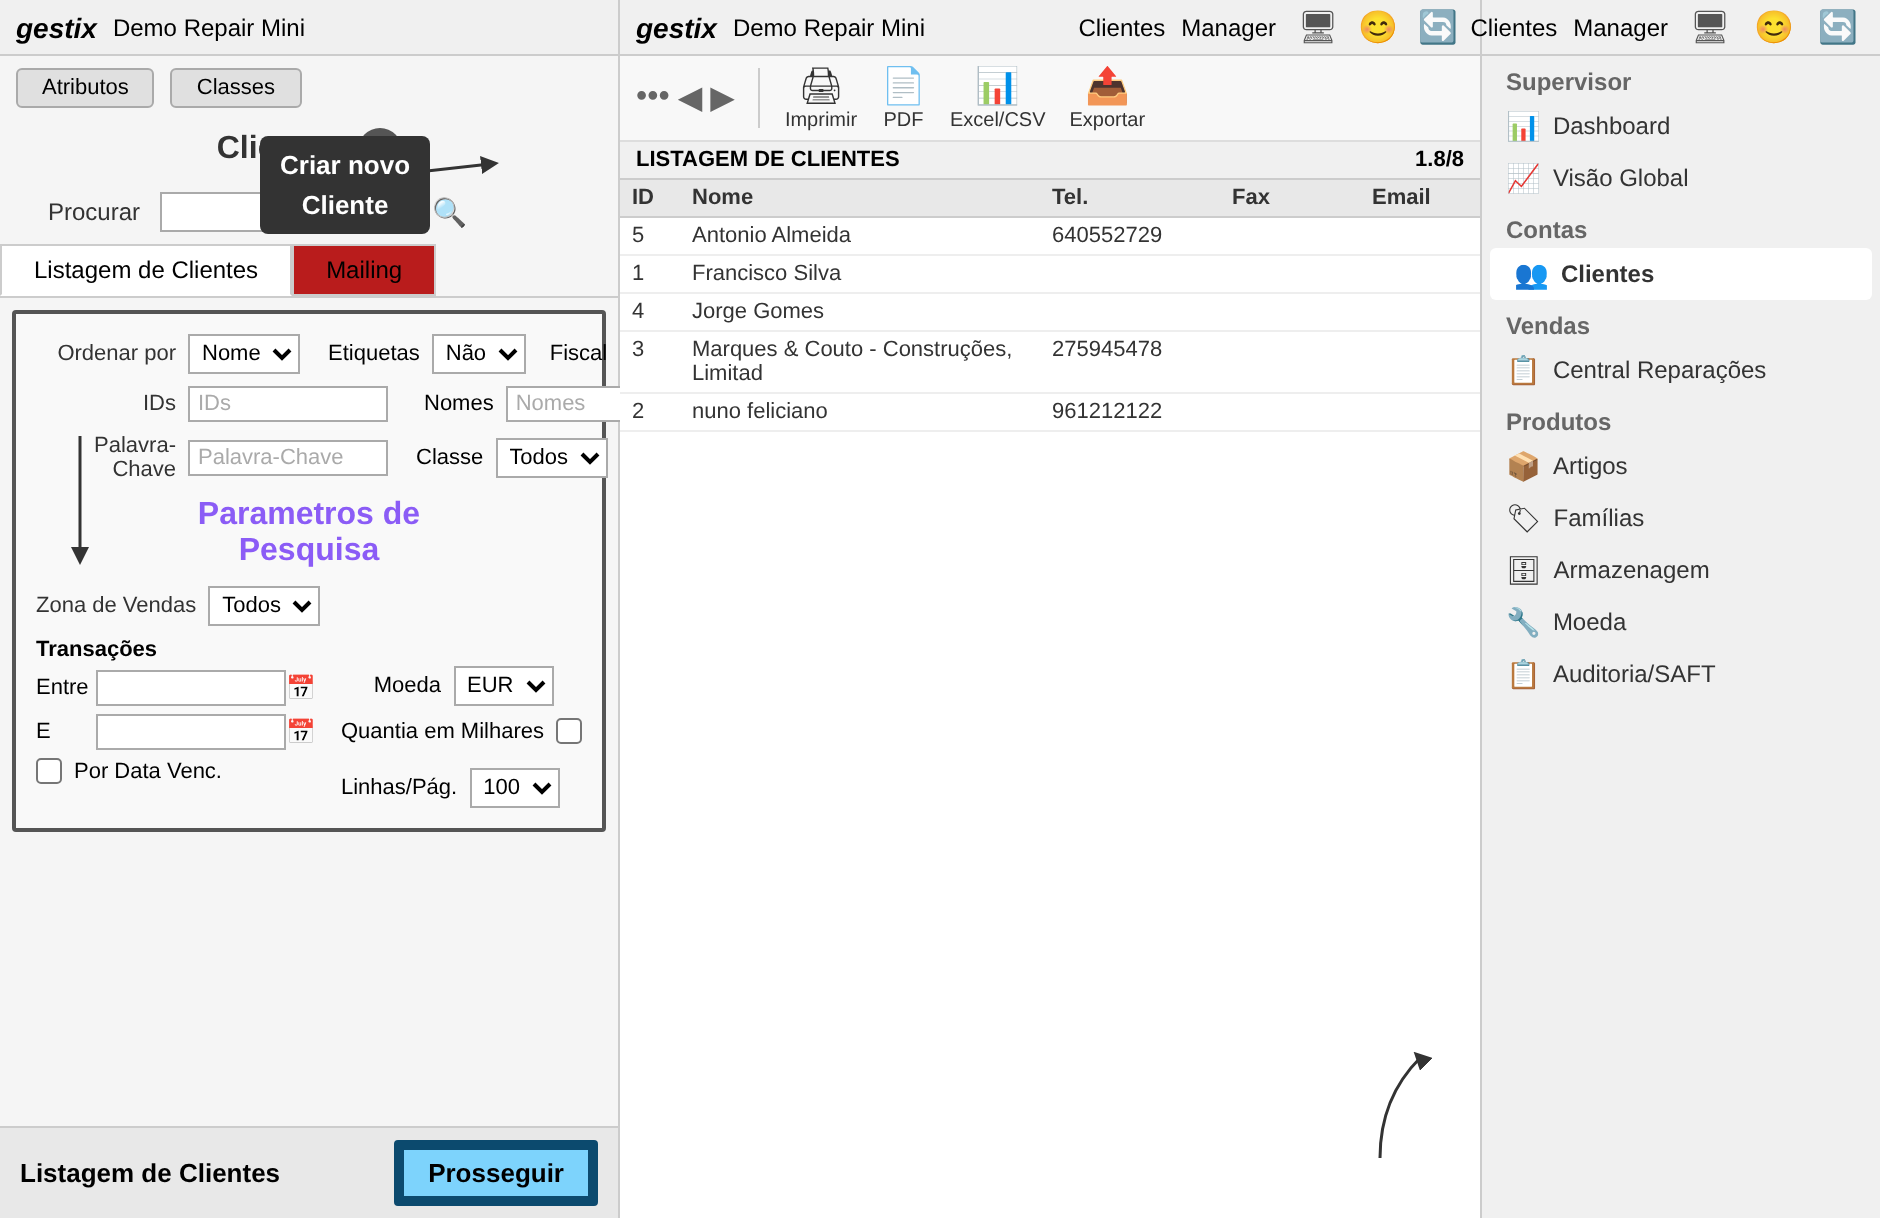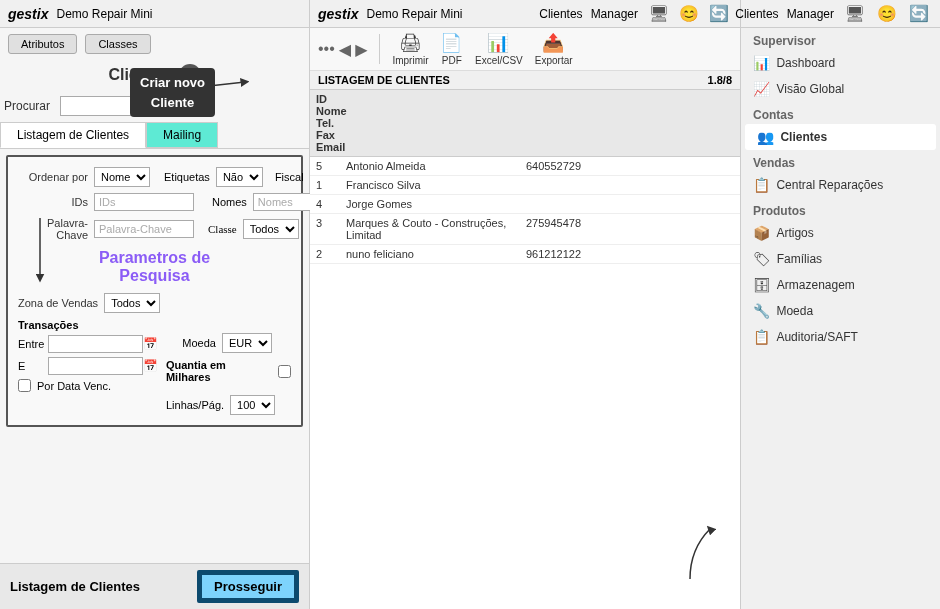--- a/index.html
+++ b/index.html
@@ -6,32 +6,32 @@
     body { font-family: Arial, sans-serif; font-size: 12px; background: #e8e8e8; width: 940px; height: 609px; overflow: hidden; position: relative; }
     .logo { color: #000000; font-weight: bold; font-size: 14px; font-style: italic; }
 
     
     .left-panel { position: absolute; top: 0; left: 0; width: 310px; height: 609px; background: #f5f5f5; border-right: 1px solid #ccc; }
     .left-top-bar { display: flex; align-items: center; height: 28px; background: #f0f0f0; border-bottom: 1px solid #ccc; padding: 0 8px; gap: 8px; }
 
     .tab-bar { display: flex; gap: 8px; padding: 6px 8px; }
     .tab-btn { padding: 3px 12px; border: 1px solid #aaa; background: #e0e0e0; border-radius: 3px; cursor: pointer; font-size: 11px; }
 
-    .search-row { display: flex; align-items: center; padding: 6px 4px; gap: 6px; }
+    .search-row { display: flex; align-items: center; padding: 6px 24px; gap: 6px; }
     .search-label { font-size: 12px; color: #333; min-width: 50px; }
     .search-input { border: 1px solid #aaa; padding: 2px 4px; width: 130px; font-size: 12px; }
     .search-icon-btn { background: none; border: none; cursor: pointer; font-size: 14px; }
 
     .clientes-header { display: flex; align-items: center; justify-content: center; padding: 4px 10px; gap: 8px; position: relative; }
     .clientes-title { font-size: 16px; font-weight: bold; color: #333; }
     .add-btn { width: 22px; height: 22px; background: #555; color: #fff; border: none; border-radius: 50%; cursor: pointer; font-size: 16px; display: flex; align-items: center; justify-content: center; }
 
     
     .list-tabs { display: flex; border-bottom: 1px solid #ccc; margin: 0 0 0 0; }
-    .list-tab { padding: 5px 16px; border: 1px solid #ccc; background: #5eead4; cursor: pointer; font-size: 12px; }
+    .list-tab { padding: 5px 16px; border: 1px solid #ccc; background: #b91c1c; cursor: pointer; font-size: 12px; }
     .list-tab.active { background: #fff; border-bottom: 1px solid #fff; }
 
     
     .params-panel { border: 2px solid #555; margin: 6px; padding: 10px; background: #f9f9f9; border-radius: 2px; }
     .params-row { display: flex; align-items: center; gap: 6px; margin-bottom: 6px; }
     .params-label { font-size: 11px; color: #333; min-width: 70px; text-align: right; }
     .params-select { border: 1px solid #aaa; padding: 2px; font-size: 11px; background: #fff; }
     .params-input { border: 1px solid #aaa; padding: 2px 4px; font-size: 11px; width: 100px; color: #999; }
     .params-input::placeholder { color: #aaa; }
 
@@ -48,21 +48,21 @@
     .main-area { position: absolute; top: 0; left: 310px; right: 200px; height: 609px; background: #fff; }
     .main-top-bar { display: flex; align-items: center; height: 28px; background: #f0f0f0; border-bottom: 1px solid #ccc; padding: 0 8px; gap: 8px; }
 
     .toolbar { display: flex; align-items: center; padding: 4px 8px; gap: 12px; border-bottom: 1px solid #ddd; background: #f8f8f8; }
     .toolbar-btn { display: flex; flex-direction: column; align-items: center; cursor: pointer; background: none; border: none; font-size: 10px; color: #333; gap: 1px; }
     .toolbar-icon { font-size: 18px; }
     .sep { width: 1px; height: 30px; background: #ccc; }
 
     .listagem-header { display: flex; justify-content: space-between; align-items: center; padding: 3px 8px; background: #f0f0f0; border-bottom: 1px solid #ccc; font-size: 11px; font-weight: bold; }
 
-    .table-header { display: flex; background: #e8e8e8; border-bottom: 1px solid #ccc; padding: 3px 0; flex-direction: column; }
+    .table-header { display: flex; background: #e8e8e8; border-bottom: 1px solid #ccc; padding: 3px 0; }
     .th { font-size: 11px; font-weight: bold; color: #333; padding: 0 6px; }
     .col-id { width: 30px; }
     .col-nome { flex: 1; }
     .col-tel { width: 90px; }
     .col-fax { width: 70px; }
     .col-email { width: 60px; }
 
     .table-row { display: flex; border-bottom: 1px solid #eee; padding: 3px 0; }
     .td { font-size: 11px; color: #333; padding: 0 6px; }
     .prosseguir-btn { padding: 4px 12px; background: #7dd3fc; border: 5px solid #0c4a6e; cursor: pointer; font-size: 13px; font-weight: bold; border-radius: 2px; }
@@ -151,21 +151,21 @@
       <span class="params-label">IDs</span>
       <input class="params-input" type="text" placeholder="IDs" style="">
       <span style="font-size:11px;margin-left:12px;">Nomes</span>
       <input class="params-input" type="text" placeholder="Nomes" style="">
     </div>
 
     <div class="params-row">
       <span class="params-label" style="white-space:pre-line;">Palavra-
 Chave</span>
       <input class="params-input" type="text" placeholder="Palavra-Chave" style="">
-      <span style="font-size:11px;margin-left:8px;font-family:Liberation Serif, serif;">Classe</span>
+      <span style="font-size:11px;margin-left:8px;">Classe</span>
       <select class="params-select">
         <option>Todos</option>
       </select>
     </div>
 
     <div class="params-title" style="white-space:pre-line;">Parametros de
 Pesquisa</div>
 
     <div class="params-row">
       <span class="params-label">Zona de Vendas</span>
@@ -194,21 +194,21 @@
       </div>
 
       <div style="display:flex;flex-direction:column;gap:6px;margin-top:14px;">
         <div class="moeda-row">
           <span class="moeda-label">Moeda</span>
           <select class="params-select">
             <option>EUR</option>
           </select>
         </div>
         <div class="params-row">
-          <span style="font-size:11px;font-weight:bold;">Quantia em Milhares</span>
+          <span style="font-size:11px;">Quantia em Milhares</span>
           <input type="checkbox" style="">
         </div>
         <div class="moeda-row">
           <span class="moeda-label">Linhas/Pág.</span>
           <select class="params-select">
             <option>100</option>
           </select>
         </div>
       </div>
     </div>

